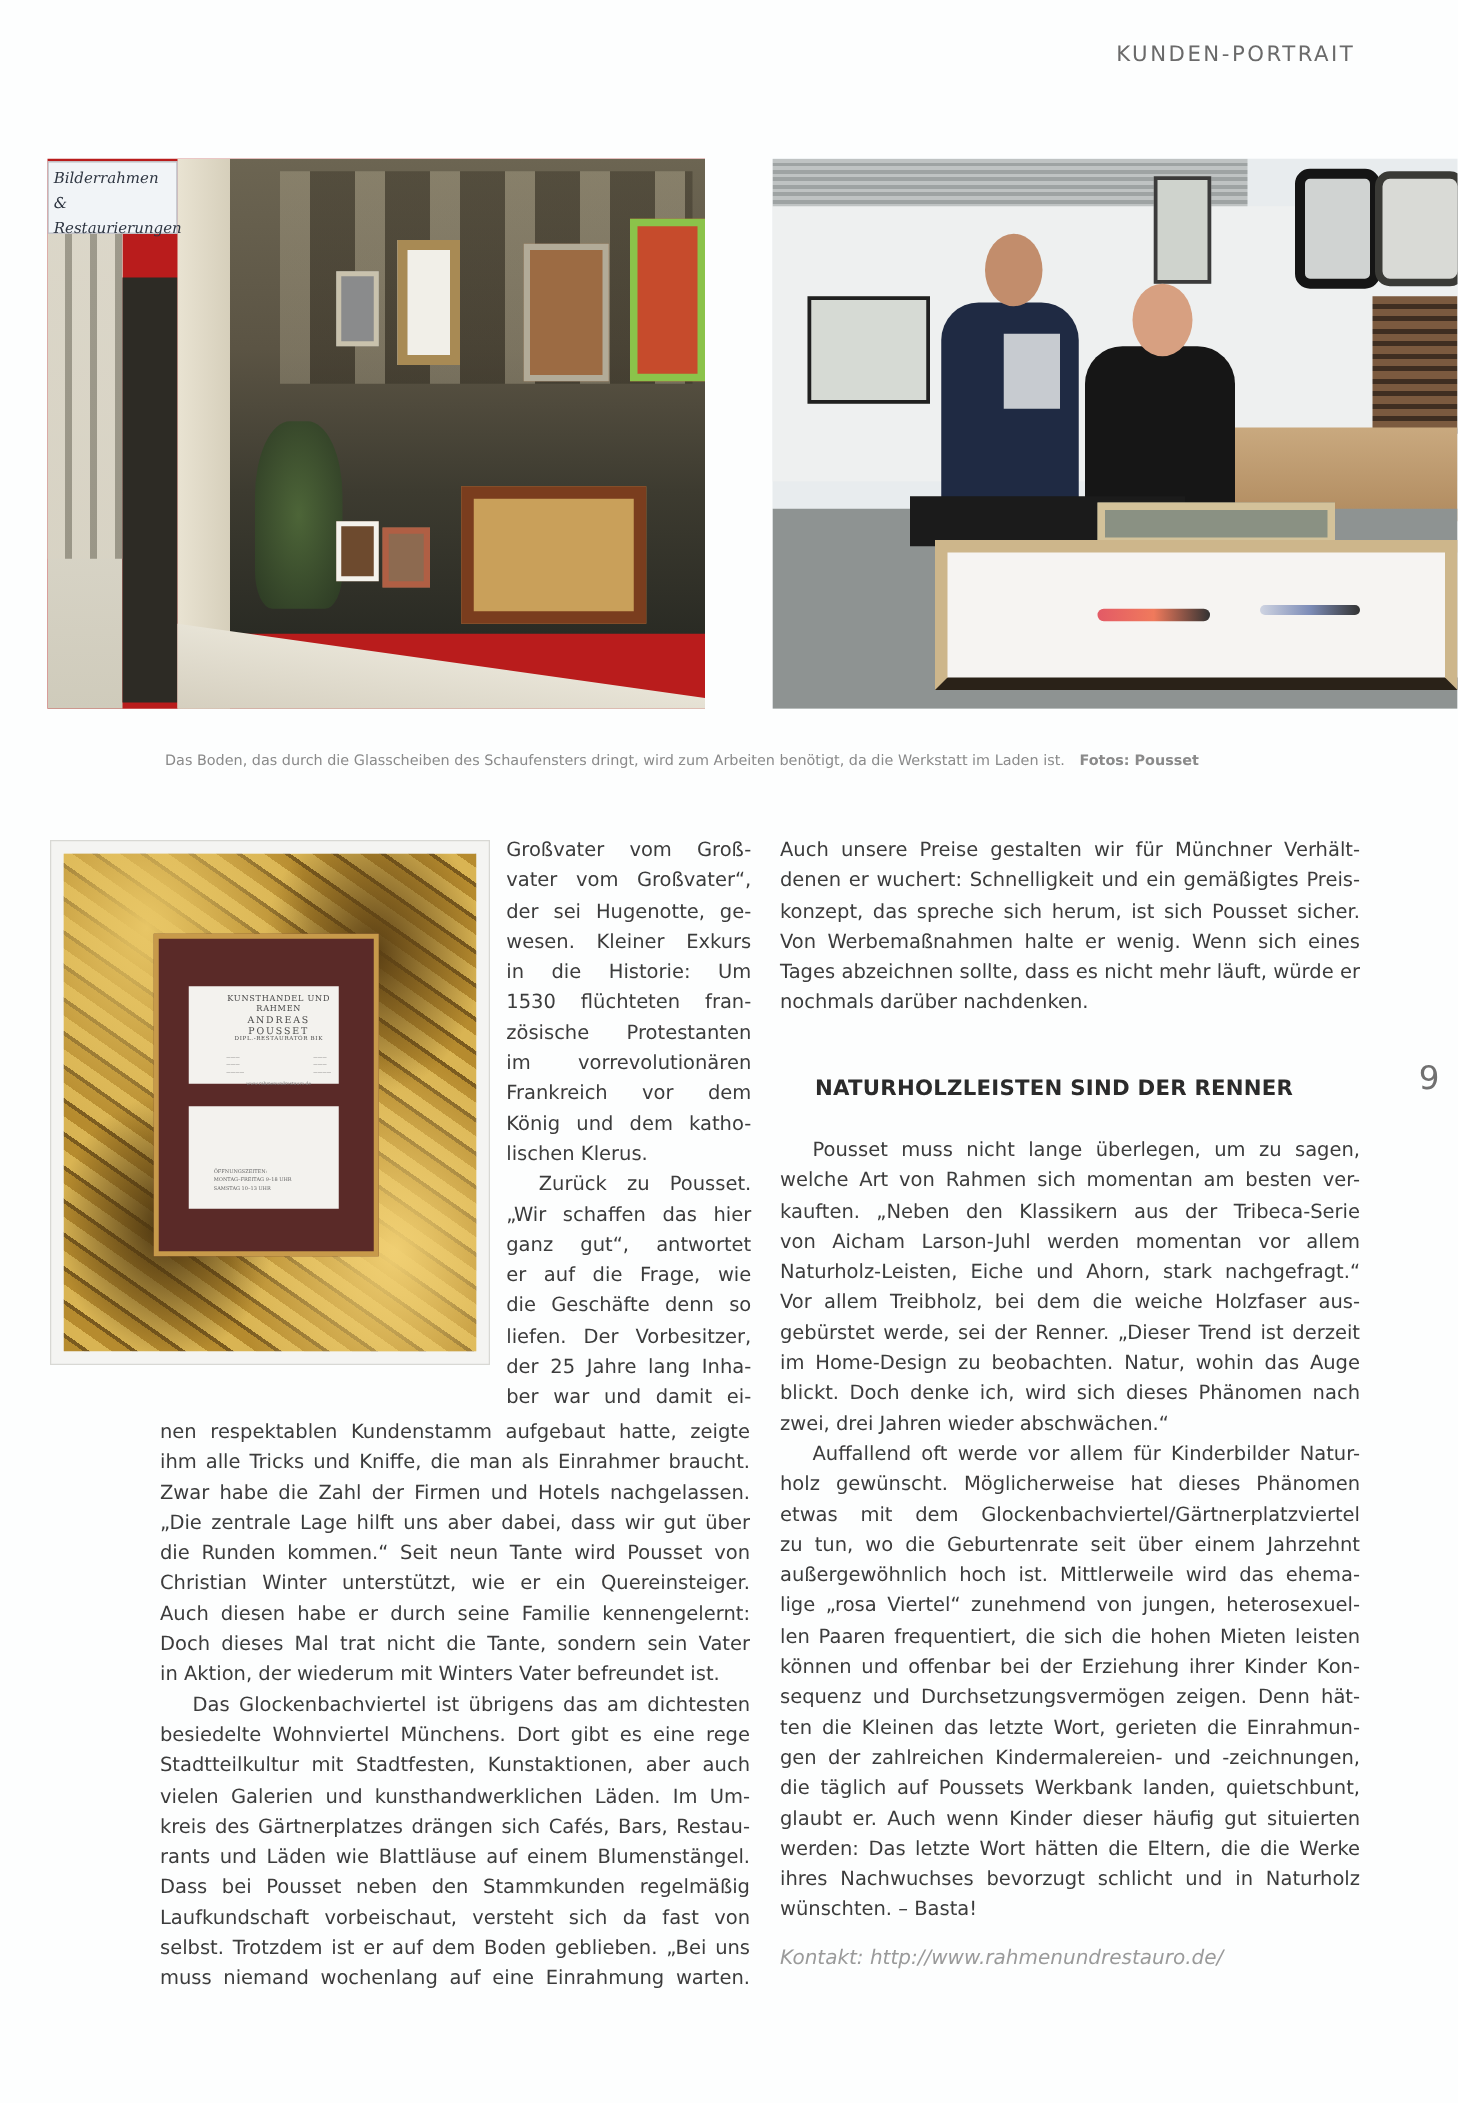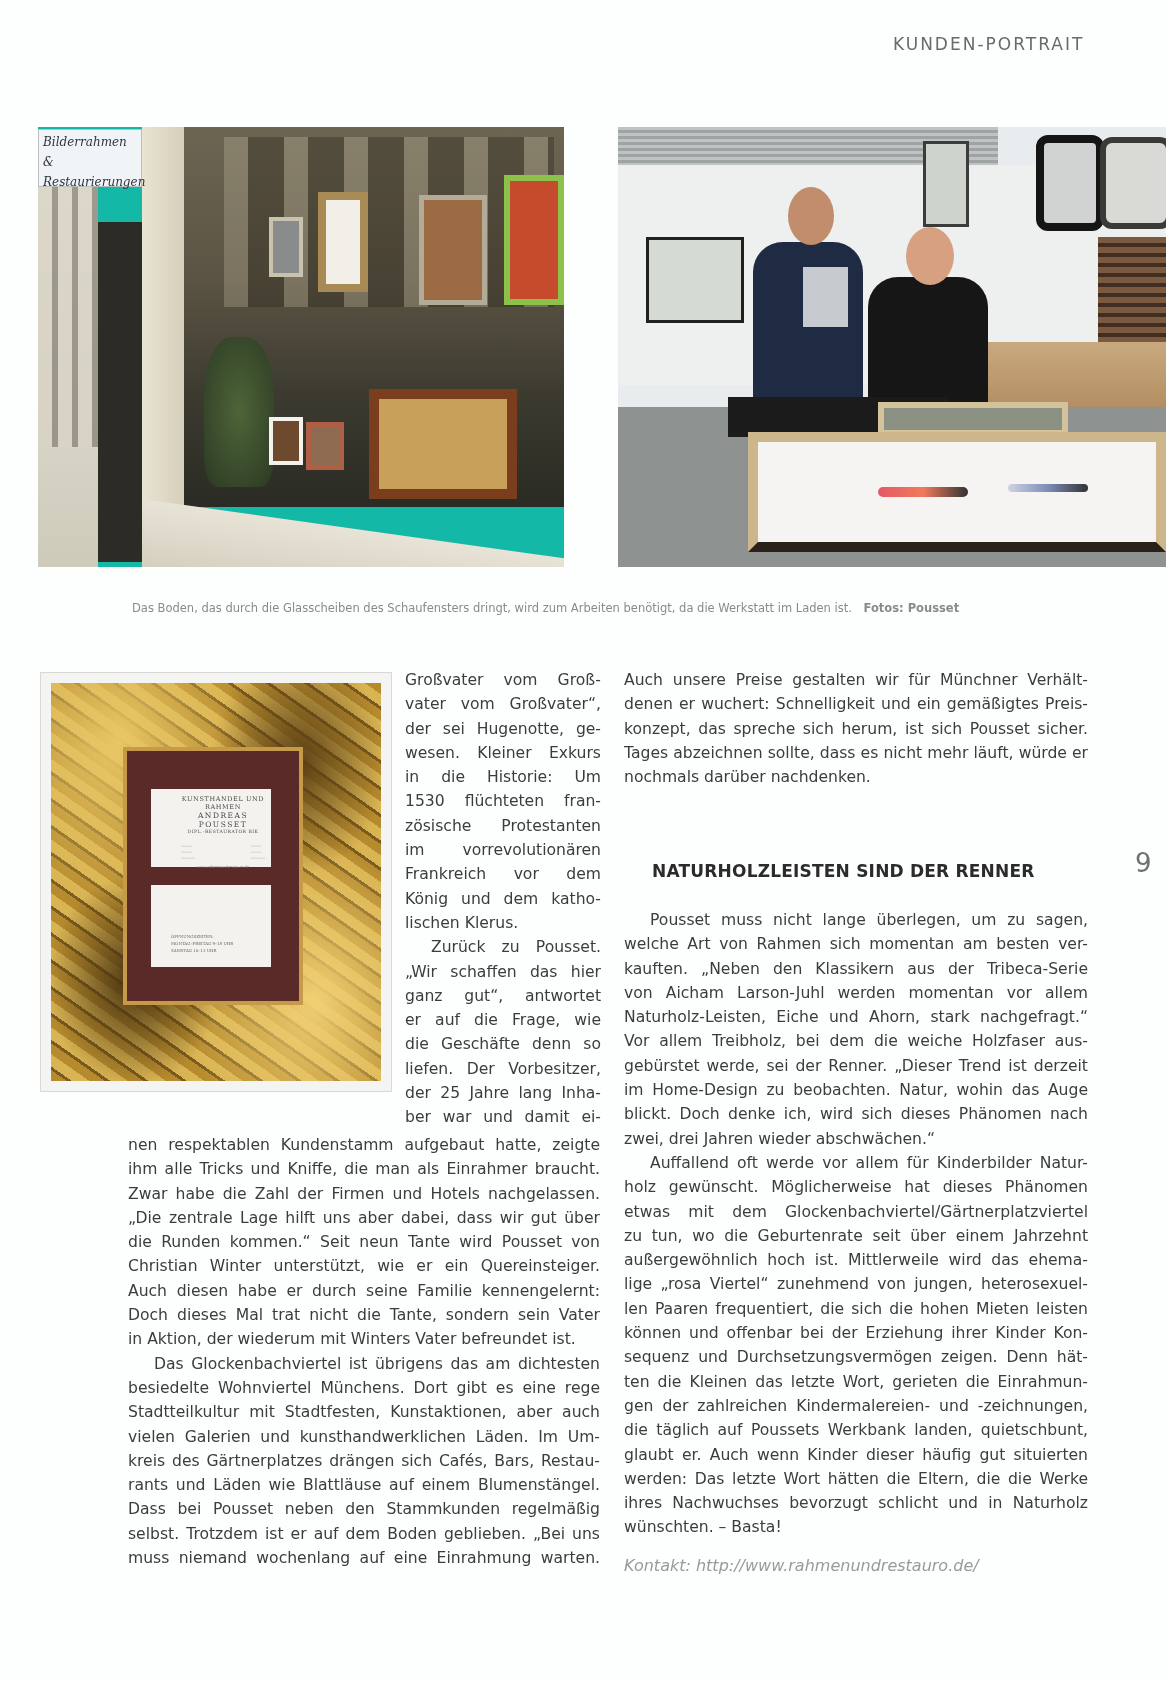--- a/index.html
+++ b/index.html
@@ -12,21 +12,21 @@
   .section-label {
     position: absolute; left: 893px; top: 34px;
     font-size: 17px; letter-spacing: 2px; color: #6a6a6a;
   }
   .page-number {
     position: absolute; left: 1135px; top: 848px;
     font-size: 26px; color: #707070;
   }
   
   .photo { position: absolute; overflow: hidden; }
-  .photo-shop { left: 38px; top: 127px; width: 526px; height: 440px; background: #14b8a6; }
+  .photo-shop { left: 38px; top: 127px; width: 526px; height: 440px; background: #b91c1c; }
   .photo-shop .wall-left { position:absolute; left:0; top:60px; width:60px; height:380px; background:linear-gradient(#e7e4da,#cfcbbb); }
   .photo-shop .bldg { position:absolute; left:0; top:60px; width:60px; height:260px;
       background: repeating-linear-gradient(90deg,#d8d3c4 0 14px,#8b8778 14px 20px); opacity:.8; }
   .photo-shop .door { position:absolute; left:60px; top:95px; width:44px; height:340px; background:#2d2b25; }
   .photo-shop .pillar { position:absolute; left:104px; top:0; width:42px; height:440px; background:linear-gradient(90deg,#e9e3d2,#d6cfbb); }
   .photo-shop .sign {
     position:absolute; left:0; top:2px; width:104px; height:58px; background:#f1f4f7; border:1px solid #b9bec4;
     font-family:"DejaVu Serif", serif; font-style: italic; font-size: 12px; line-height: 20px; color:#2d3440; padding:2px 4px; box-sizing:border-box;
   }
   .photo-shop .window {
@@ -240,28 +240,30 @@
     <span class="line">Auch diesen habe er durch seine Familie kennengelernt:</span>
     <span class="line">Doch dieses Mal trat nicht die Tante, sondern sein Vater</span>
     <span class="line last">in Aktion, der wiederum mit Winters Vater befreundet ist.</span>
     <span class="line" style="padding-left: 26px;">Das Glockenbachviertel ist übrigens das am dichtesten</span>
     <span class="line">besiedelte Wohnviertel Münchens. Dort gibt es eine rege</span>
     <span class="line">Stadtteilkultur mit Stadtfesten, Kunstaktionen, aber auch</span>
     <span class="line">vielen Galerien und kunsthandwerklichen Läden. Im Um-</span>
     <span class="line">kreis des Gärtnerplatzes drängen sich Cafés, Bars, Restau-</span>
     <span class="line">rants und Läden wie Blattläuse auf einem Blumenstängel.</span>
     <span class="line">Dass bei Pousset neben den Stammkunden regelmäßig</span>
+    <span class="line">Laufkundschaft vorbeischaut, versteht sich da fast von</span>
     <span class="line">selbst. Trotzdem ist er auf dem Boden geblieben. „Bei uns</span>
     <span class="line">muss niemand wochenlang auf eine Einrahmung warten.</span>
   </div>
 
 <div class="text col-right" id="col-right-top">
     <span class="line">Auch unsere Preise gestalten wir für Münchner Verhält-</span>
     <span class="line">denen er wuchert: Schnelligkeit und ein gemäßigtes Preis-</span>
     <span class="line">konzept, das spreche sich herum, ist sich Pousset sicher.</span>
+    <span class="line">Von Werbemaßnahmen halte er wenig. Wenn sich eines</span>
     <span class="line">Tages abzeichnen sollte, dass es nicht mehr läuft, würde er</span>
     <span class="line last">nochmals darüber nachdenken.</span>
   </div>
 
 <div class="heading">NATURHOLZLEISTEN SIND DER RENNER</div>
 
 <div class="text col-right2" id="col-right-bottom">
     <span class="line" style="padding-left: 26px;">Pousset muss nicht lange überlegen, um zu sagen,</span>
     <span class="line">welche Art von Rahmen sich momentan am besten ver-</span>
     <span class="line">kauften. „Neben den Klassikern aus der Tribeca-Serie</span>

